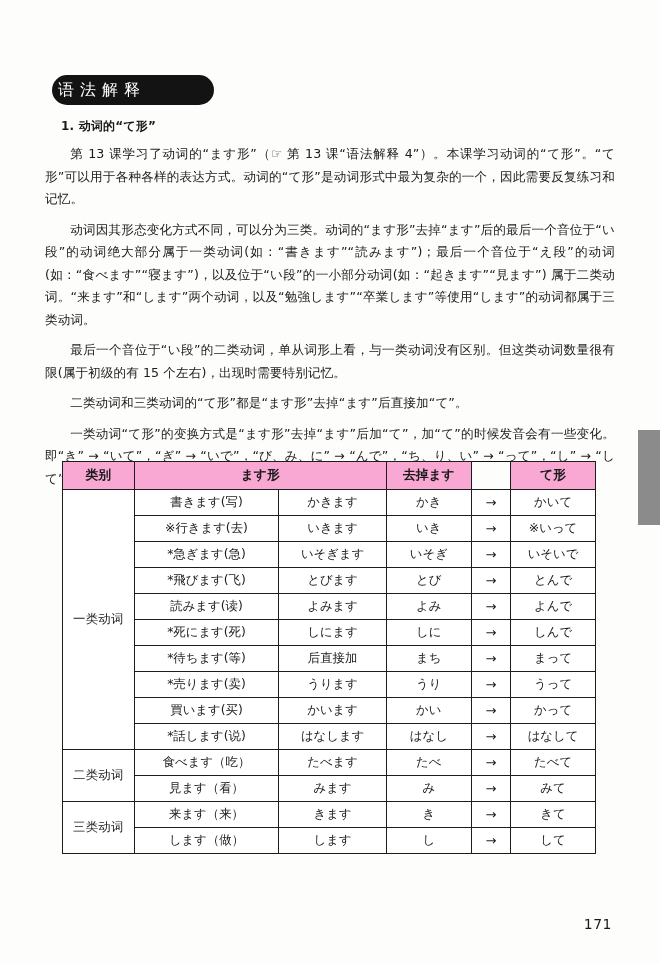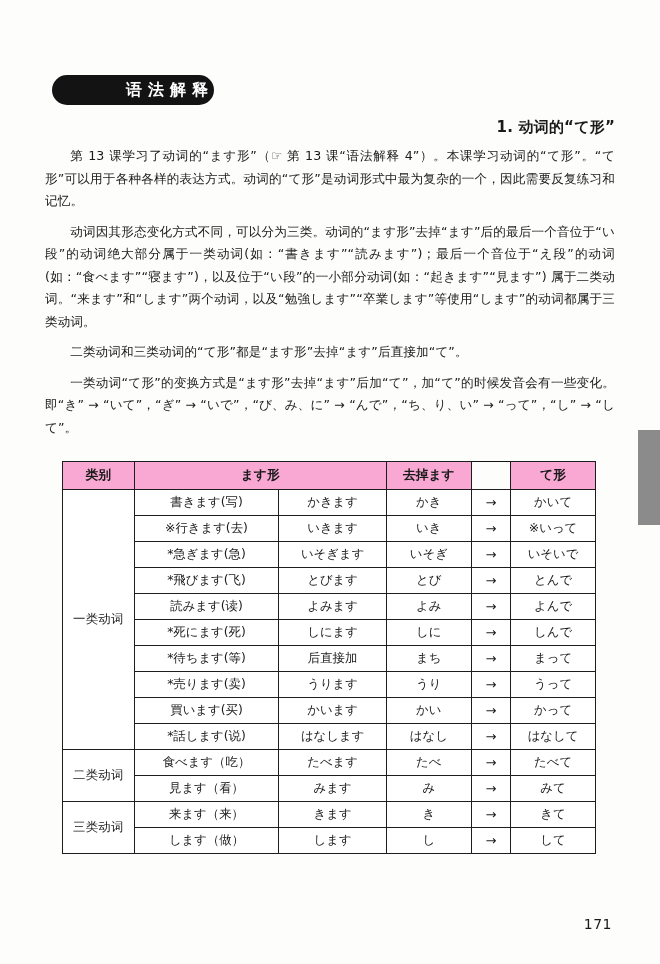--- a/index.html
+++ b/index.html
@@ -38,42 +38,41 @@
   .banner {
     position: absolute;
     left: 52px;
     top: 75px;
     width: 162px;
     height: 30px;
     background: #131313;
     border-radius: 15px;
     color: #ffffff;
     font-size: 16px;
-    font-weight: bold;
+    font-weight: normal;
     letter-spacing: 6px;
     text-indent: 6px;
     display: flex;
     align-items: center;
-    justify-content: flex-end;
+    justify-content: flex-start;
   }
 
   
   .content {
     position: absolute;
     left: 45px;
     top: 118px;
     width: 570px;
   }
 
   .heading {
-    font-size: 15px;
+    font-size: 12px;
     font-weight: bold;
-    margin: 0 0 6px 8px;
+    margin: 0 0 6px 16px;
     letter-spacing: 0.2px;
-    text-align: right;
   }
 
   p.para {
     margin: 8px 0 1px 0;
     font-size: 12.6px;
     line-height: 22.5px;
     text-align: justify;
     text-justify: inter-ideograph;
     text-indent: 2em;
     letter-spacing: 0.1px;
@@ -162,20 +161,21 @@
 
   <div class="banner">
     <span>语法解释</span>
   </div>
 
   <div class="content">
     <h2 class="heading">1. 动词的“て形”</h2>
 
     <p class="para">第 13 课学习了动词的“ます形”（☞ 第 13 课“语法解释 4”）。本课学习动词的“て形”。“て形”可以用于各种各样的表达方式。动词的“て形”是动词形式中最为复杂的一个，因此需要反复练习和记忆。</p>
     <p class="para">动词因其形态变化方式不同，可以分为三类。动词的“ます形”去掉“ます”后的最后一个音位于“い段”的动词绝大部分属于一类动词(如：“書きます”“読みます”)；最后一个音位于“え段”的动词(如：“食べます”“寝ます”)，以及位于“い段”的一小部分动词(如：“起きます”“見ます”) 属于二类动词。“来ます”和“します”两个动词，以及“勉強します”“卒業します”等使用“します”的动词都属于三类动词。</p>
+    <p class="para">最后一个音位于“い段”的二类动词，单从词形上看，与一类动词没有区别。但这类动词数量很有限(属于初级的有 15 个左右)，出现时需要特别记忆。</p>
     <p class="para">二类动词和三类动词的“て形”都是“ます形”去掉“ます”后直接加“て”。</p>
     <p class="para">一类动词“て形”的变换方式是“ます形”去掉“ます”后加“て”，加“て”的时候发音会有一些变化。即“き” → “いて”，“ぎ” → “いで”，“び、み、に” → “んで”，“ち、り、い” → “って”，“し” → “して”。</p>
   </div>
 
   <div class="thumbtab"></div>
 
   <div class="tblwrap">
     <table class="conj">
       <thead>
         <tr>

